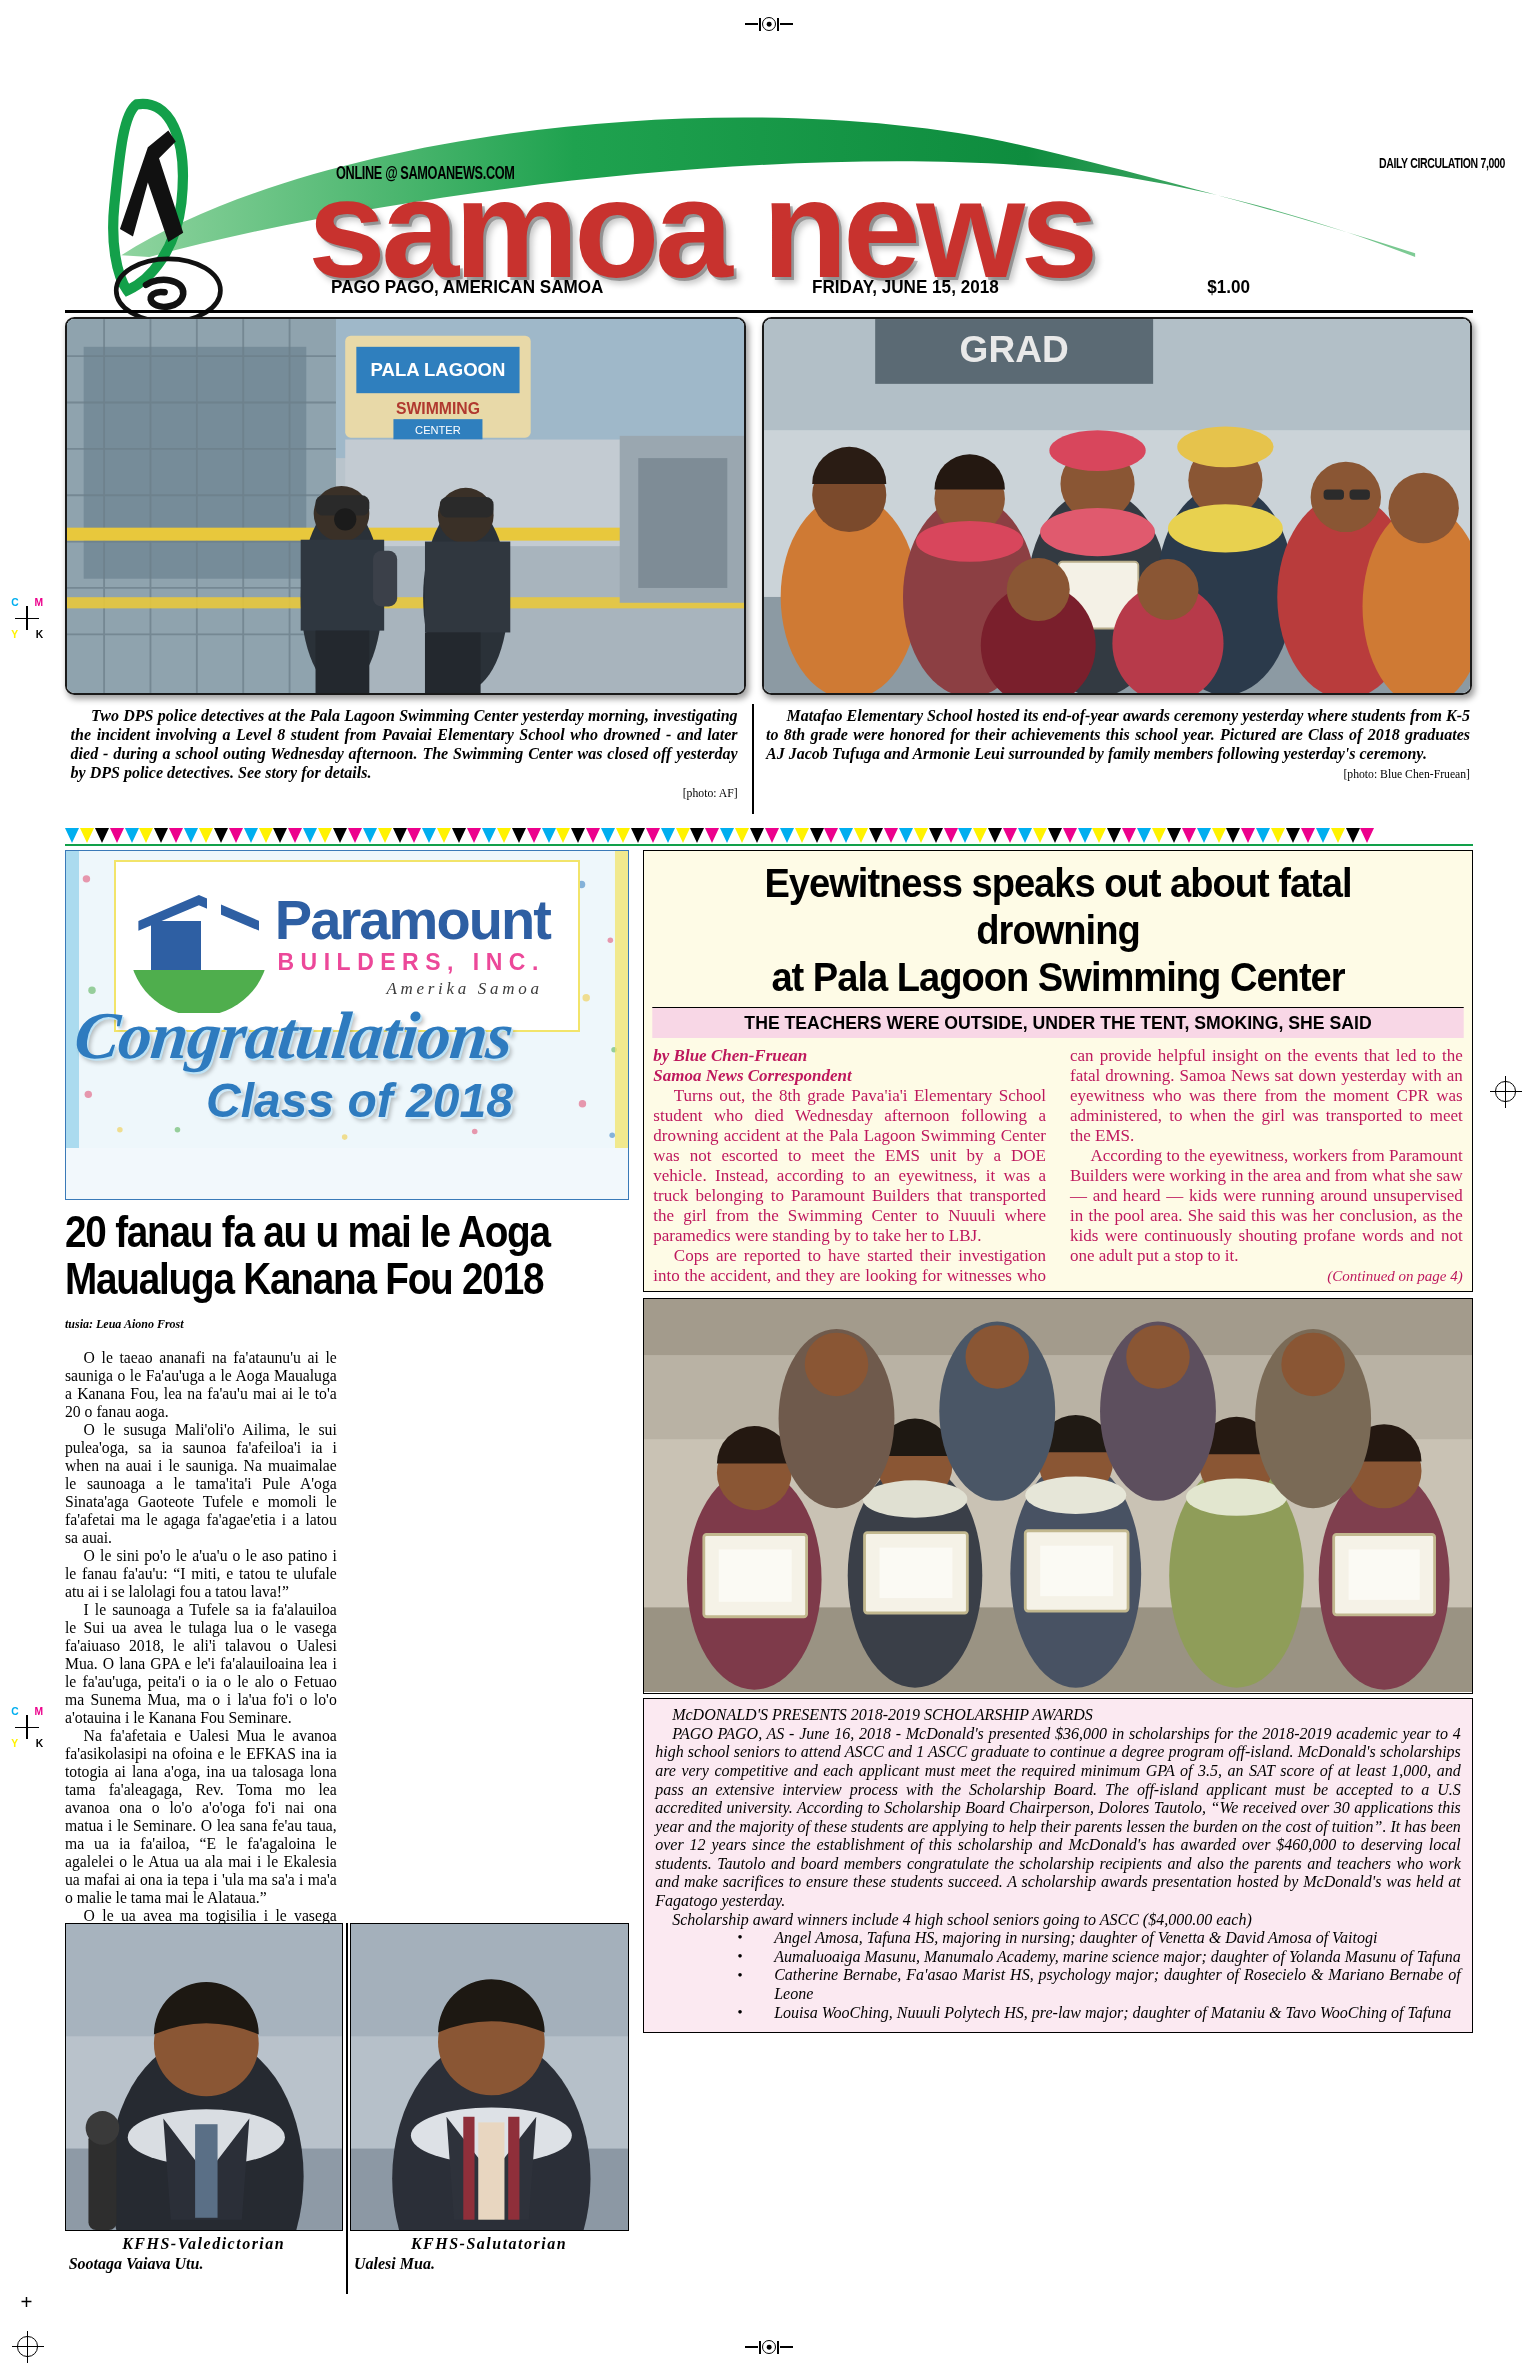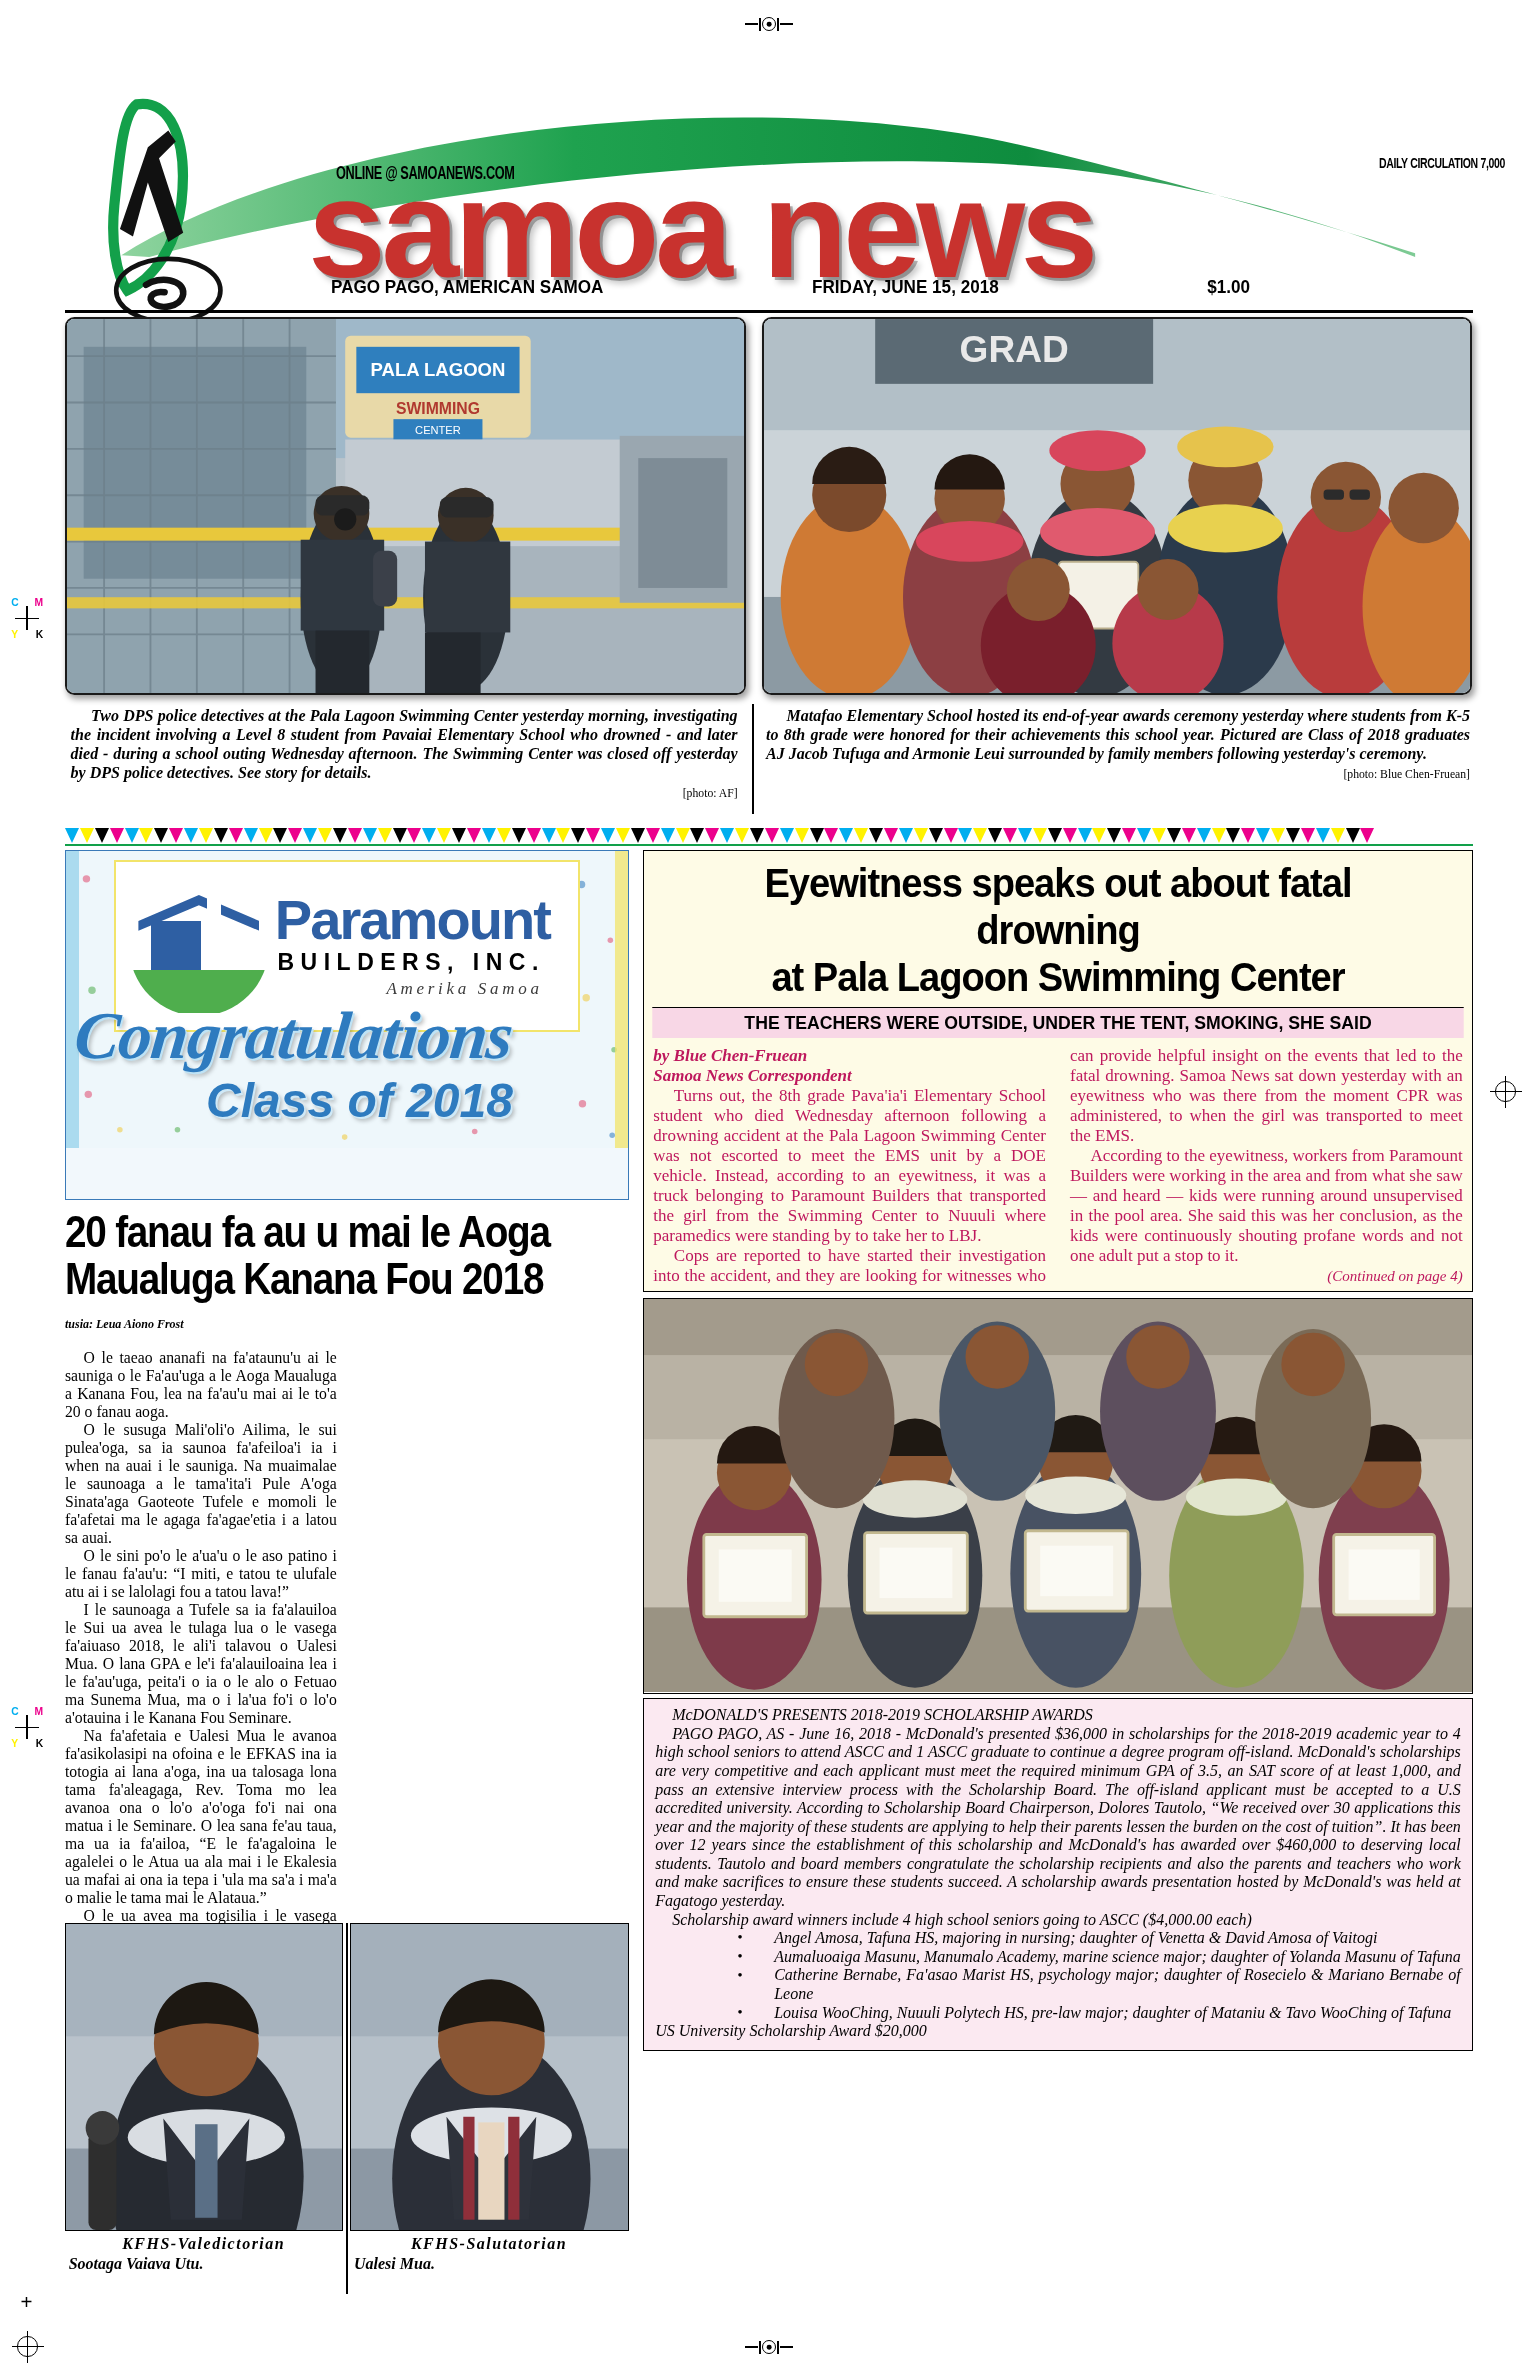--- a/index.html
+++ b/index.html
@@ -142,21 +142,21 @@
   .pb-body { position:absolute; left:22.4px; top:45px; width:50px; height:69px; background:#2E5FA3; }
   .pb-chimney { position:absolute; left:78px; top:16px; width:14px; height:24px; background:#fff; }
   .pb-grass { position:absolute; left:0; bottom:3.7px; width:140px; height:43px; background:#4FAE4D; border-radius:0 0 70px 70px; }
   .pb-words { margin-left:5.6px; }
   .pb-name {
     font-family:"Liberation Sans", sans-serif; font-weight:bold;
     font-size:56px; line-height:54px; color:#2E5FA3; letter-spacing:-1.9px;
   }
   .pb-sub {
     font-family:"Liberation Sans", sans-serif; font-weight:bold;
-    font-size:23px; color:#000000; letter-spacing:6.5px; margin-top:1.9px; margin-left:2.8px;
+    font-size:23px; color:#ec4899; letter-spacing:6.5px; margin-top:1.9px; margin-left:2.8px;
   }
   .pb-loc {
     font-family:"Liberation Serif", serif; font-style:italic;
     font-size:17px; color:#3b3b3b; letter-spacing:3.7px; text-align:right;
     margin-top:2.8px; margin-right:7.5px;
   }
   .congrats {
     position:absolute; left:9.3px; top:151px; width:545px;
     font-family:"Liberation Serif", serif; font-style:italic; font-weight:bold;
     font-size:67px; line-height:67px; color:#2E7BBF;
@@ -664,21 +664,20 @@
     <div class="mcd-text">
       <p class="hdr">McDONALD'S PRESENTS 2018-2019 SCHOLARSHIP AWARDS</p>
       <p>PAGO PAGO, AS -  June 16, 2018 - McDonald's presented $36,000 in scholarships for the 2018-2019 academic year to 4 high school seniors to attend ASCC and 1 ASCC graduate to continue a degree program off-island. McDonald's scholarships are very competitive and each applicant must meet the required minimum GPA of 3.5, an SAT score of at least 1,000, and pass an extensive interview process with the Scholarship Board. The off-island applicant must be accepted to a U.S accredited university. According to Scholarship Board Chairperson, Dolores Tautolo, “We received over 30 applications this year and the majority of these students are applying to help their parents lessen the burden on the cost of tuition”. It has been over 12 years since the establishment of this scholarship and McDonald's has awarded over $460,000 to deserving local students. Tautolo and board members congratulate the scholarship recipients and also the parents and teachers who work and make sacrifices to ensure these students succeed. A scholarship awards presentation hosted by McDonald's was held at Fagatogo yesterday.</p>
       <p>Scholarship award winners include 4 high school seniors going to ASCC ($4,000.00 each)</p>
       <ul>
         <li>Angel Amosa, Tafuna HS, majoring in nursing; daughter of Venetta &amp; David Amosa of Vaitogi</li>
         <li>Aumaluoaiga Masunu, Manumalo Academy, marine science major; daughter of Yolanda Masunu of Tafuna</li>
         <li>Catherine Bernabe, Fa'asao Marist HS, psychology major; daughter of Rosecielo &amp; Mariano Bernabe of Leone</li>
         <li>Louisa WooChing, Nuuuli Polytech HS, pre-law major; daughter of Mataniu &amp; Tavo WooChing of Tafuna</li>
       </ul>
-      <p class="noindent">US University Scholarship Award $20,000</p>
     </div>
   </div>
 </div>
 
 <div class="grad-row">
   <div class="grad-box grad-l">
     <svg class="ph" viewBox="0 0 295 327" preserveAspectRatio="none">
       <rect width="295" height="327" fill="#b9c2cb"></rect>
       <rect x="0" y="0" width="295" height="120" fill="#a7b3be"></rect>
       <rect x="0" y="240" width="295" height="87" fill="#8e9aa6"></rect>

